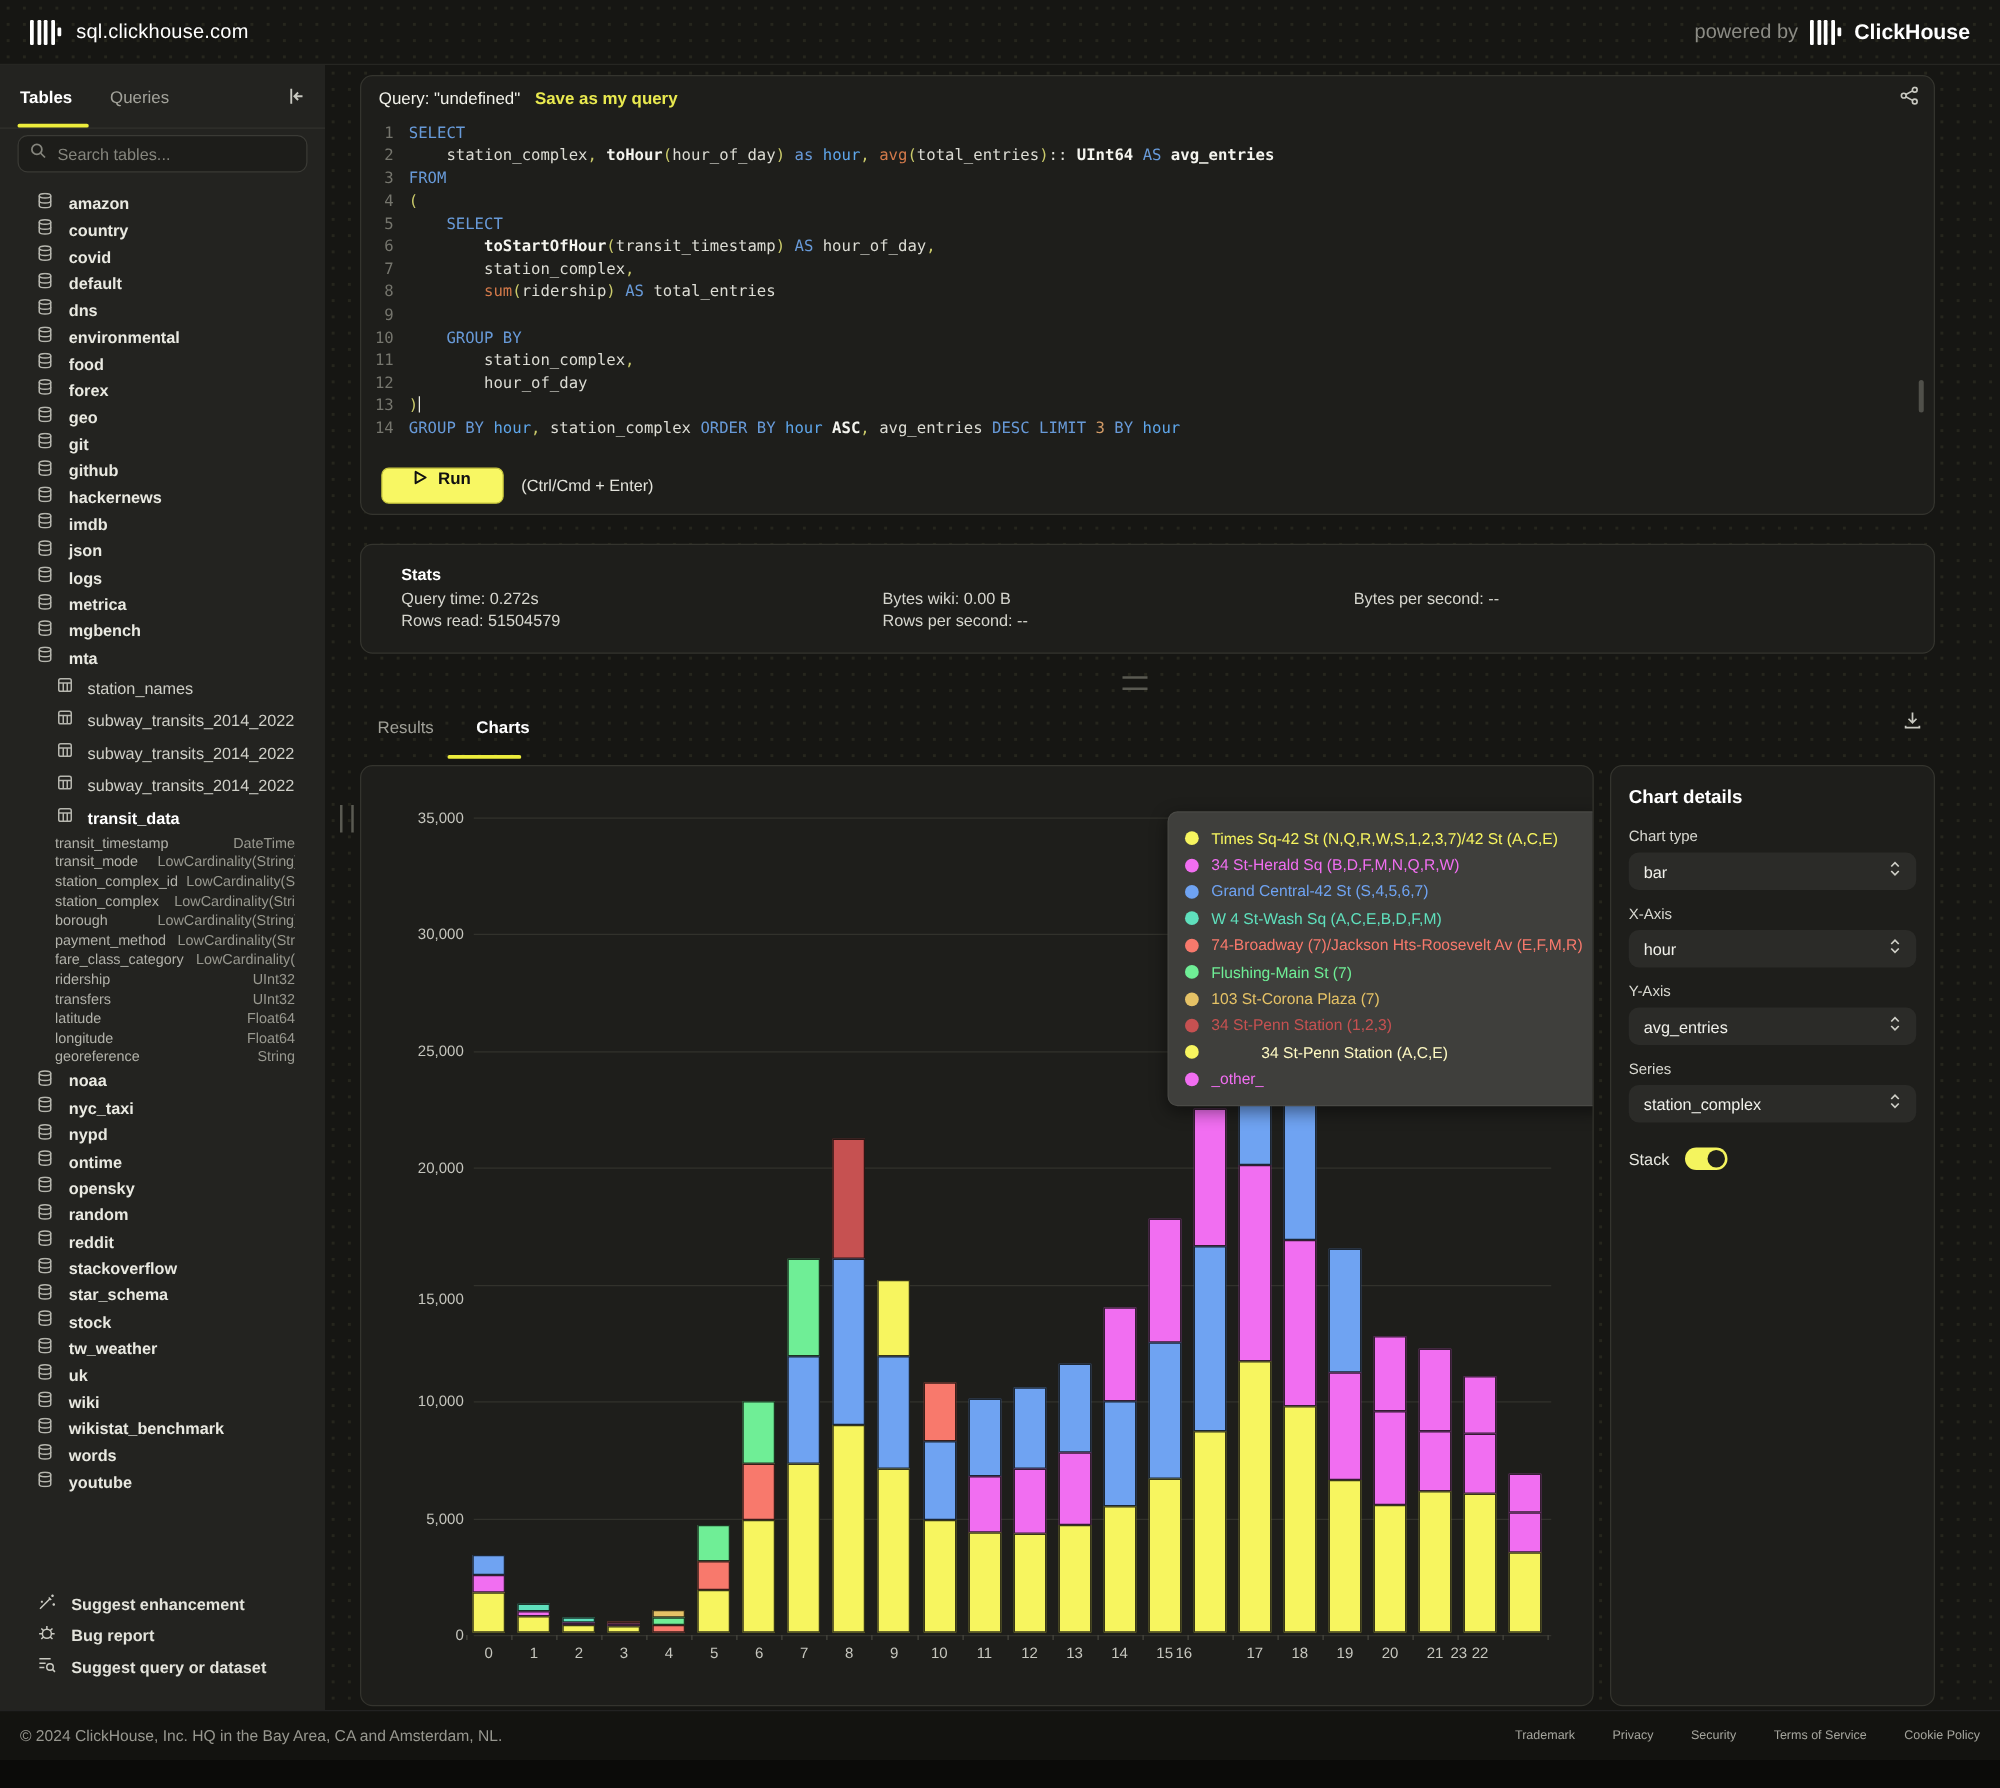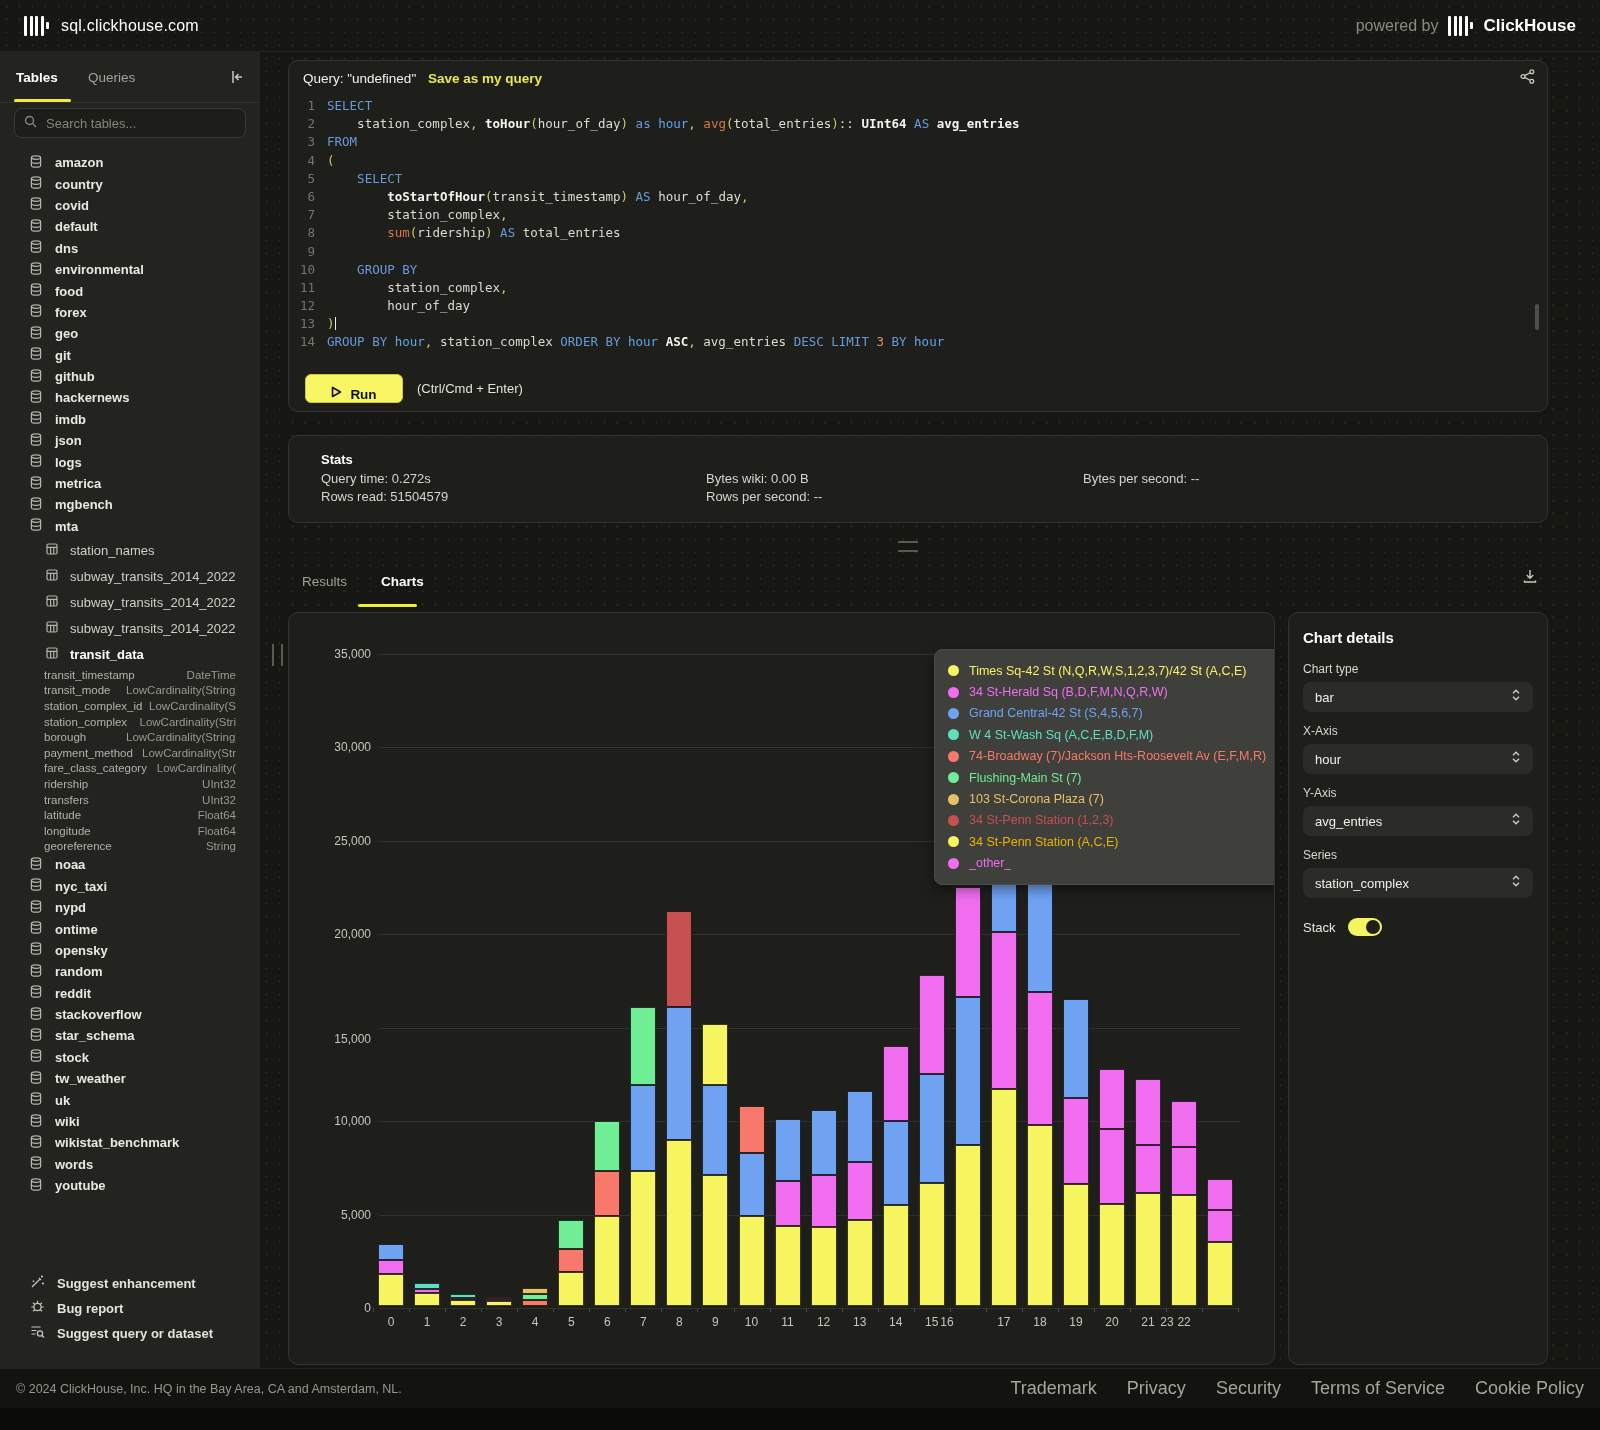--- a/index.html
+++ b/index.html
@@ -47,21 +47,21 @@
   #share-btn{position:absolute;right:12px;top:8px;cursor:pointer;}
   #editor{position:absolute;left:0;top:36px;width:100%;}
   .code-line{display:flex;height:18.2px;font-family:"DejaVu Sans Mono",monospace;font-size:12.5px;line-height:18.2px;}
   .code-line .ln{width:26px;text-align:right;color:#75756d;flex:0 0 26px;}
   .code-line .src{margin-left:12px;white-space:pre;color:#dcdcd4;}
   .tk-k{color:#689ad8;} .tk-h{color:#5ea6ea;} .tk-f{color:#d2794a;} .tk-n{color:#d19a66;}
   .tk-p{color:#caca6a;} .tk-d{color:#dcdcd4;} .tk-b{color:#f4f4ee;font-weight:bold;} .tk-r{color:#e05c5c;}
   #caret{display:inline-block;width:1.5px;height:13px;background:#eaeae2;vertical-align:-2px;}
   #ed-scroll{position:absolute;right:8px;top:243px;width:4px;height:26px;background:#50504a;border-radius:2px;}
   #run-row{position:absolute;left:16px;top:313px;display:flex;align-items:center;gap:14px;}
-  #run-btn{width:96px;height:27px;background:#f8f763;border:1px solid #c9c83e;border-radius:6px;display:flex;align-items:flex-end;justify-content:center;gap:8px;cursor:pointer;}
+  #run-btn{width:96px;height:27px;background:#f8f763;border:1px solid #c9c83e;border-radius:6px;display:flex;align-items:flex-start;justify-content:center;gap:8px;cursor:pointer;}
   #run-btn .lbl{color:#111;font-size:13.5px;font-weight:bold;}
   #run-hint{font-size:13px;color:#e3e3db;}
   
   #stats-panel{left:288px;top:435px;width:1260px;height:88px;}
   #stats-title{position:absolute;left:32px;top:16px;font-size:13px;font-weight:bold;color:#fff;}
   .stat-col{position:absolute;top:34px;font-size:13px;color:#d6d6ce;line-height:18px;}
   
   #h-handle{position:absolute;left:898px;top:541px;width:20px;height:7px;border-top:2px solid #5a5a52;border-bottom:2px solid #5a5a52;}
   #v-handle{position:absolute;left:272px;top:644px;width:7px;height:22px;border-left:2px solid #5a5a52;border-right:2px solid #5a5a52;}
   #res-tabs{position:absolute;left:296px;top:570px;display:flex;gap:22px;}
@@ -88,21 +88,21 @@
   .fld-select{height:30px;background:#2b2b28;border-radius:8px;display:flex;align-items:center;justify-content:space-between;padding:0 12px;cursor:pointer;}
   .fld-select .val{font-size:13px;color:#f0f0ea;}
   #stack-row{display:flex;align-items:center;gap:12px;margin-top:20px;}
   #stack-label{font-size:13px;color:#e8e8e0;}
   #stack-toggle{width:34px;height:18px;border-radius:10px;background:#f4f45e;position:relative;cursor:pointer;}
   #stack-knob{position:absolute;right:2px;top:2px;width:14px;height:14px;border-radius:50%;background:#1f1f1c;}
   
   #footer{position:absolute;left:0;top:1368px;width:1600px;height:40px;background:#131310;display:flex;align-items:center;justify-content:space-between;padding:0 16px;box-sizing:border-box;border-top:1px solid #222;}
   #copyright{font-size:12.5px;color:#97978f;}
   #footer-links{display:flex;gap:30px;}
-  .f-link{font-size:18px;color:#a5a59d;cursor:pointer;text-align:right;}
+  .f-link{font-size:10px;color:#a5a59d;cursor:pointer;text-align:right;}
   #below-footer{position:absolute;left:0;top:1408px;width:1600px;height:22px;background:#0b0b09;}
 </style>
 </head>
 <body class="dots">
 
 <div id="header" class="dots">
   <div style="display:flex;align-items:center;">
     <span class="ch-logo">
         <i></i>
         <i></i>
@@ -859,21 +859,21 @@
       <div class="lg-row">
         <span class="lg-dot" style="background: rgb(229, 194, 102);"></span>
         <span class="lg-lbl" style="color: rgb(229, 194, 102);">103 St-Corona Plaza (7)</span>
       </div>
       <div class="lg-row">
         <span class="lg-dot" style="background: rgb(198, 81, 81);"></span>
         <span class="lg-lbl" style="color: rgb(198, 81, 81);">34 St-Penn Station (1,2,3)</span>
       </div>
       <div class="lg-row">
         <span class="lg-dot" style="background: rgb(247, 245, 95);"></span>
-        <span class="lg-lbl" style="color: #eab308;">34 St-Penn Station (A,C,E)</span>
+        <span class="lg-lbl" style="color: #fef9c3; margin-left: 40px;">34 St-Penn Station (A,C,E)</span>
       </div>
       <div class="lg-row">
         <span class="lg-dot" style="background: rgb(241, 110, 241);"></span>
         <span class="lg-lbl" style="color: rgb(241, 110, 241);">_other_</span>
       </div>
     </div>
 </div>
 
 <div id="details-panel" class="panel">
   <div id="details-title">Chart details</div>

